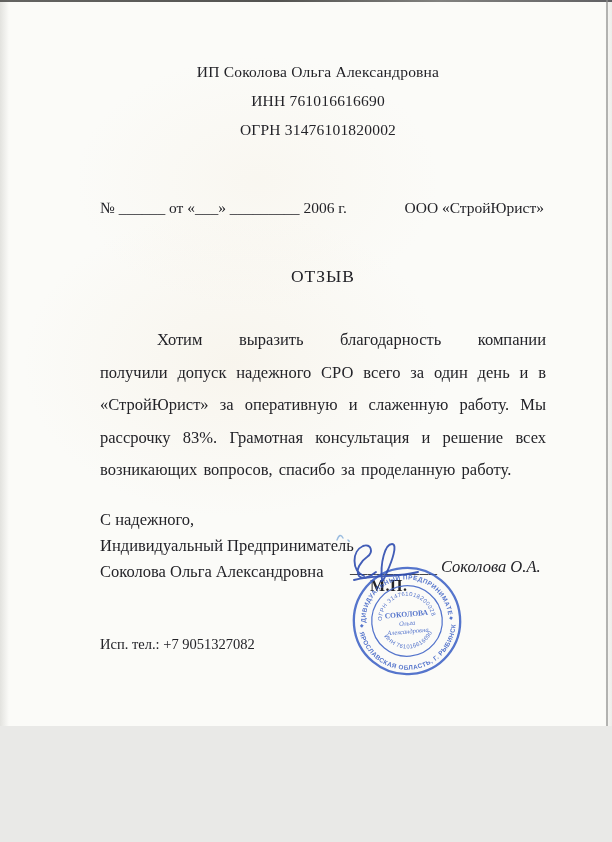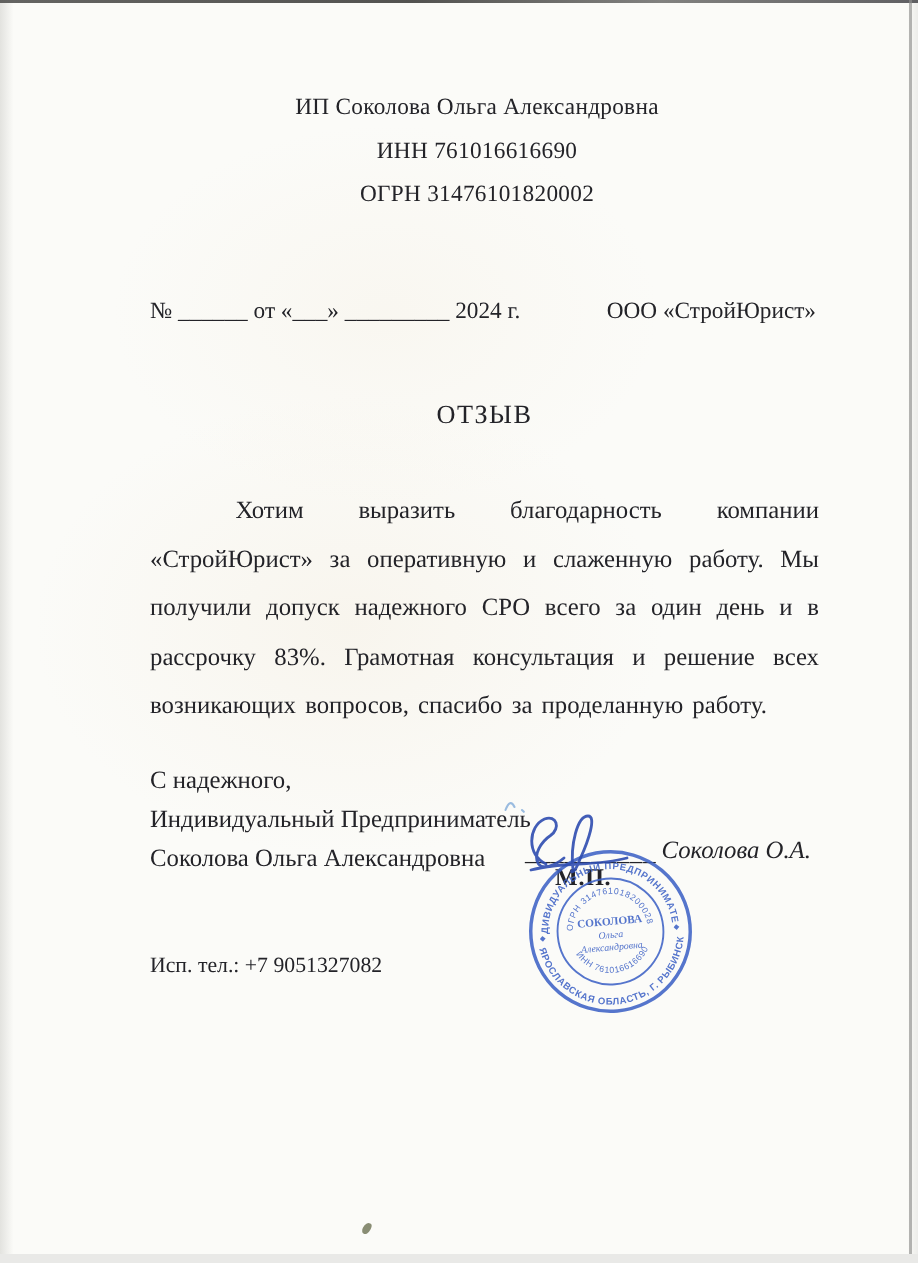--- a/index.html
+++ b/index.html
@@ -1,18 +1,18 @@
 <!DOCTYPE html>
 <html><head>
 <meta charset="utf-8">
 <style>
   html,body{margin:0;padding:0;background:#e9e9e7;}
   .page{
     position:relative;
-    width:612px;height:836px;
+    width:612px;height:726px;
     margin:0 auto;
     overflow:hidden;
     font-family:"Liberation Serif", serif;
     color:#232328;
     background:
       radial-gradient(ellipse 300px 220px at 38% 50%, rgba(238,224,200,0.22), rgba(238,224,200,0) 70%),
       radial-gradient(ellipse 260px 180px at 42% 25%, rgba(240,228,206,0.18), rgba(240,228,206,0) 70%),
       linear-gradient(90deg, rgba(175,175,170,0.32) 0px, rgba(175,175,170,0) 9px),
       linear-gradient(270deg, rgba(198,198,196,0.28) 0px, rgba(198,198,196,0) 7px),
       #fbfbf8;
@@ -78,29 +78,29 @@
 
   <div class="scan-edge-top"></div>
   <div class="scan-edge-right"></div>
 
   <header class="abs letterhead">
     <div>ИП Соколова Ольга Александровна</div>
     <div>ИНН 761016616690</div>
     <div>ОГРН 31476101820002</div>
   </header>
 
-  <span class="abs ref-left">№ ______ от «___» _________ 2024 г.</span>
+  <span class="abs ref-left">№ ______ от «___» _________ 2006 г.</span>
   <span class="abs ref-right">ООО «СтройЮрист»</span>
 
   <h1 class="abs title">ОТЗЫВ</h1>
 
   <div class="abs body-text">
     <div class="line first">Хотим выразить благодарность компании</div>
+    <div class="line">получили допуск надежного СРО всего за один день и в</div>
     <div class="line">«СтройЮрист» за оперативную и слаженную работу.  Мы</div>
-    <div class="line">получили допуск надежного СРО всего за один день и в</div>
     <div class="line">рассрочку 83%. Грамотная консультация и решение всех</div>
     <div class="line last">возникающих вопросов, спасибо за проделанную работу.</div>
   </div>
 
   <div class="abs closing closing-1">С надежного,</div>
   <div class="abs closing closing-2">Индивидуальный Предприниматель</div>
   <div class="abs closing closing-3">Соколова Ольга Александровна</div>
 
   <span class="abs sig-line">__________</span>
   <span class="abs sig-name">Соколова О.А.</span>

